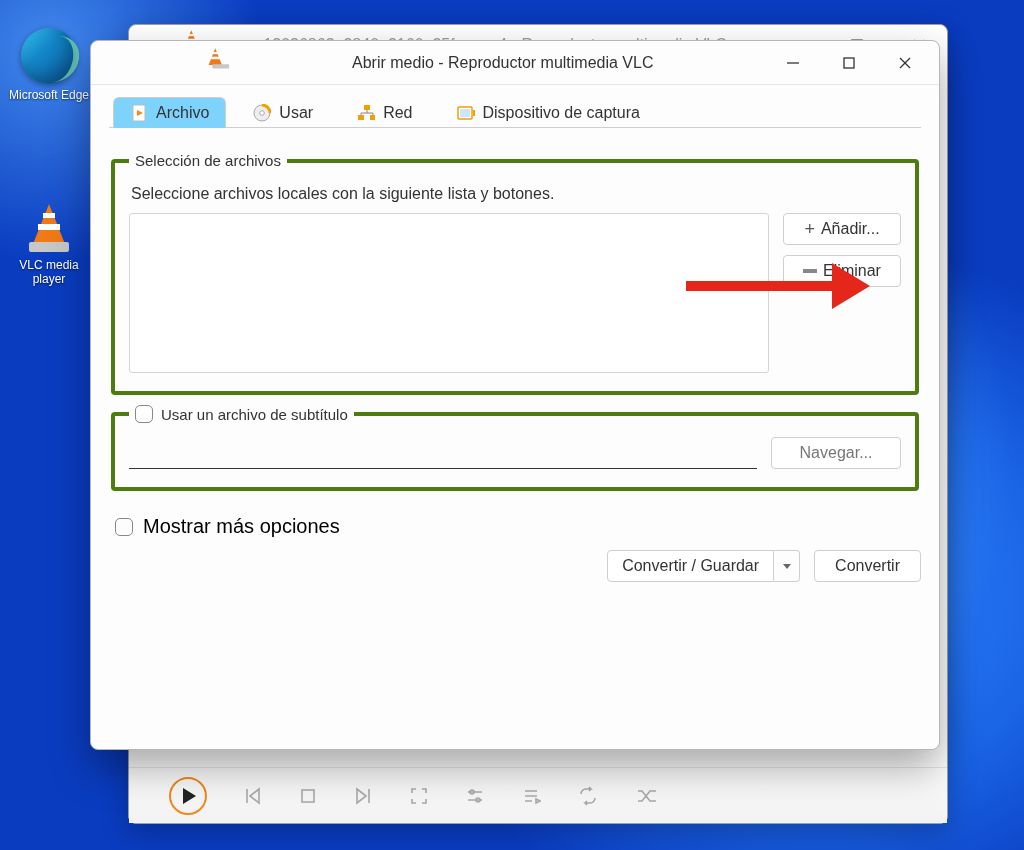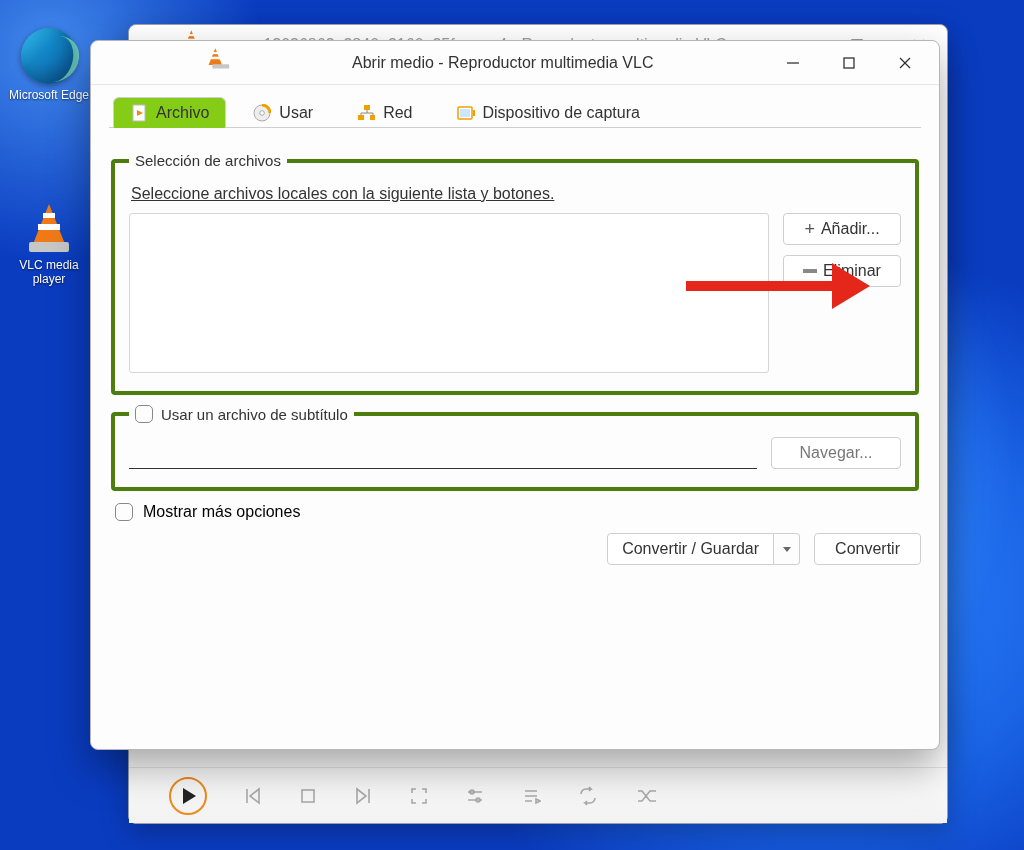--- a/index.html
+++ b/index.html
@@ -44,42 +44,42 @@
   
   .dialog { position:absolute; left:90px; top:40px; width:850px; height:710px; background:#fdfdfd; border:1px solid #b6b6b6; border-radius:8px; box-shadow:0 18px 40px rgba(0,0,0,.35); }
   .dlg-titlebar { height:44px; display:flex; align-items:center; padding:0 6px 0 6px; border-bottom:1px solid #e6e6e6;}
   .dlg-title { font-size:16px; color:#333; margin-left:2px;}
   .dlg-winbtns { margin-left:auto; display:flex; }
   .dlg-winbtn { width:56px; height:40px; display:flex; align-items:center; justify-content:center; color:#333;}
   .dlg-body { padding: 12px 18px 14px 18px; }
 
   .tabs { display:flex; gap:10px; padding-left:4px; }
   .tab { display:flex; align-items:center; gap:8px; padding:6px 16px; font-size:16px; color:#333; border:1px solid transparent; border-bottom:none; border-radius:6px 6px 0 0; cursor:default;}
-  .tab.active { background:#84cc16; border-color:#cfcfcf; position:relative; z-index:2;}
+  .tab.active { background:#7dd3fc; border-color:#cfcfcf; position:relative; z-index:2;}
   .tabstrip-line{ border-bottom:1px solid #cfcfcf; margin-top:-1px; position:relative; z-index:1;}
 
   .tab .ticon{ width:18px;height:18px; display:inline-flex; align-items:center; justify-content:center;}
 
   fieldset.group { border:4px solid #4d7c0f; border-radius:4px; margin:24px 2px 10px; padding:14px 14px 18px 14px;}
   fieldset.group > legend { padding:0 6px; color:#333; font-size:15px;}
-  .instr { margin:2px 0 10px 2px; font-size:16px; color:#333;text-decoration:underline;}
+  .instr { margin:2px 0 10px 2px; font-size:16px; color:#333;}
   .file-row { display:flex; gap:14px; align-items:flex-start;}
   .file-list { flex:1; height:160px; background:#fff; border:1px solid #d6d6d6; border-radius:3px;}
   .side-btns { display:flex; flex-direction:column; gap:10px; width:118px;}
   .btn { background:#fff; border:1px solid #cfcfcf; border-radius:4px; padding:6px 10px; font-size:16px; color:#333; display:flex; align-items:center; gap:6px; cursor:default; justify-content:center;}
   .btn .plus{ font-size:18px; line-height:1; color:#555;}
   .btn .minus{ width:14px;height:4px;background:#888;display:inline-block;}
 
   .subtitle-group legend { display:flex; align-items:center; gap:8px;}
   .chk { width:18px;height:18px;border:1.5px solid #888;border-radius:5px; display:inline-block;}
   .sub-row{ display:flex; gap:14px; align-items:flex-end;}
   .tbox{ flex:1; height:28px; border:none; border-bottom:1px solid #333; background:transparent;}
   .nav-btn{ width:130px; justify-content:center; color:#777;}
 
-  .more-row{ display:flex; align-items:center; gap:10px; margin:12px 0 12px 6px; font-size:16px;}
+  .more-row{ display:flex; align-items:center; gap:10px; margin:24px 0 12px 6px; font-size:20px;}
   .footer-btns{ display:flex; justify-content:flex-end; gap:14px; margin-top:6px;}
   .split-btn{ display:flex;}
   .split-btn .btn{ border-radius:4px 0 0 4px;}
   .split-btn .drop{ border:1px solid #cfcfcf;border-left:none;border-radius:0 4px 4px 0; width:26px; display:flex;align-items:center;justify-content:center;}
 
   
   .arrow { position:absolute; left:595px; top:222px; width:184px; height:46px; pointer-events:none;}
   .arrow-line{ position:absolute; left:0; top:18px; width:150px; height:10px; background:#e4261b;}
   .arrow-head{ position:absolute; right:0; top:0; width:0;height:0; border-left:38px solid #e4261b; border-top:23px solid transparent; border-bottom:23px solid transparent;}
 </style>

